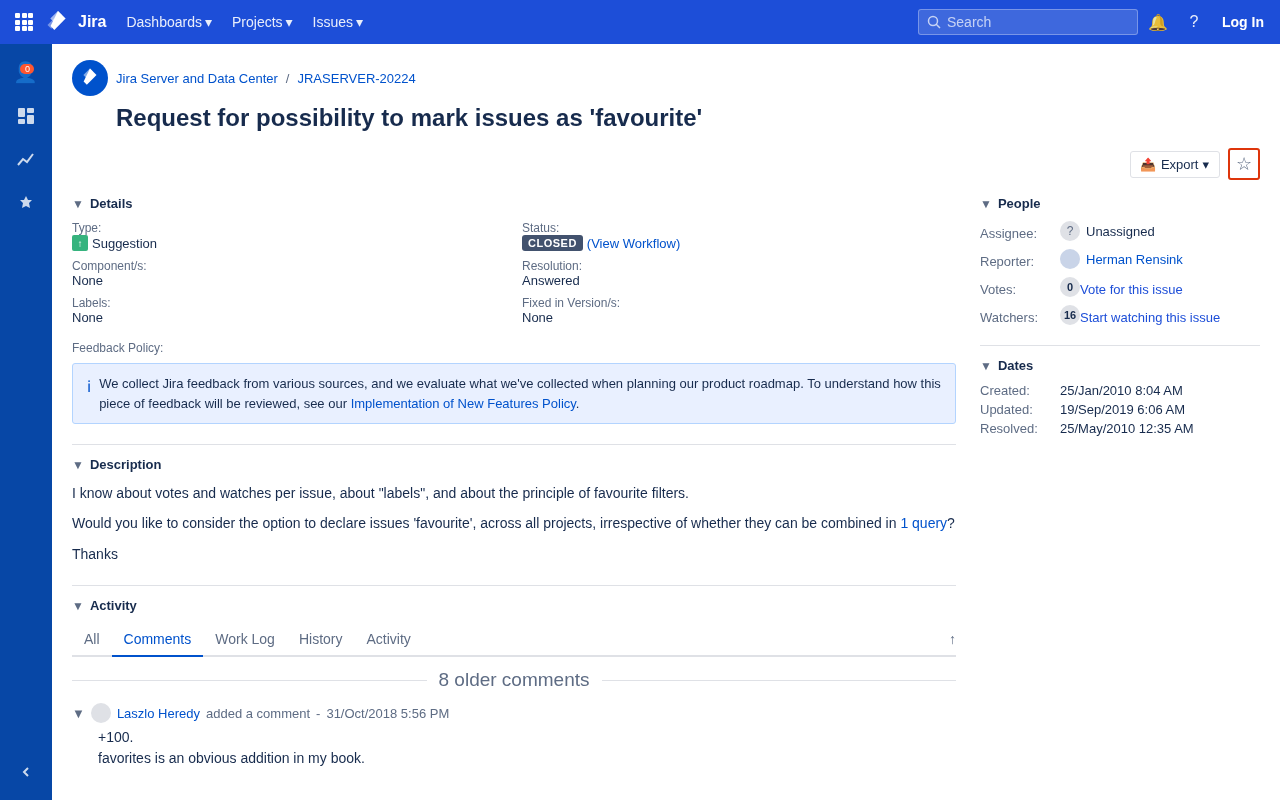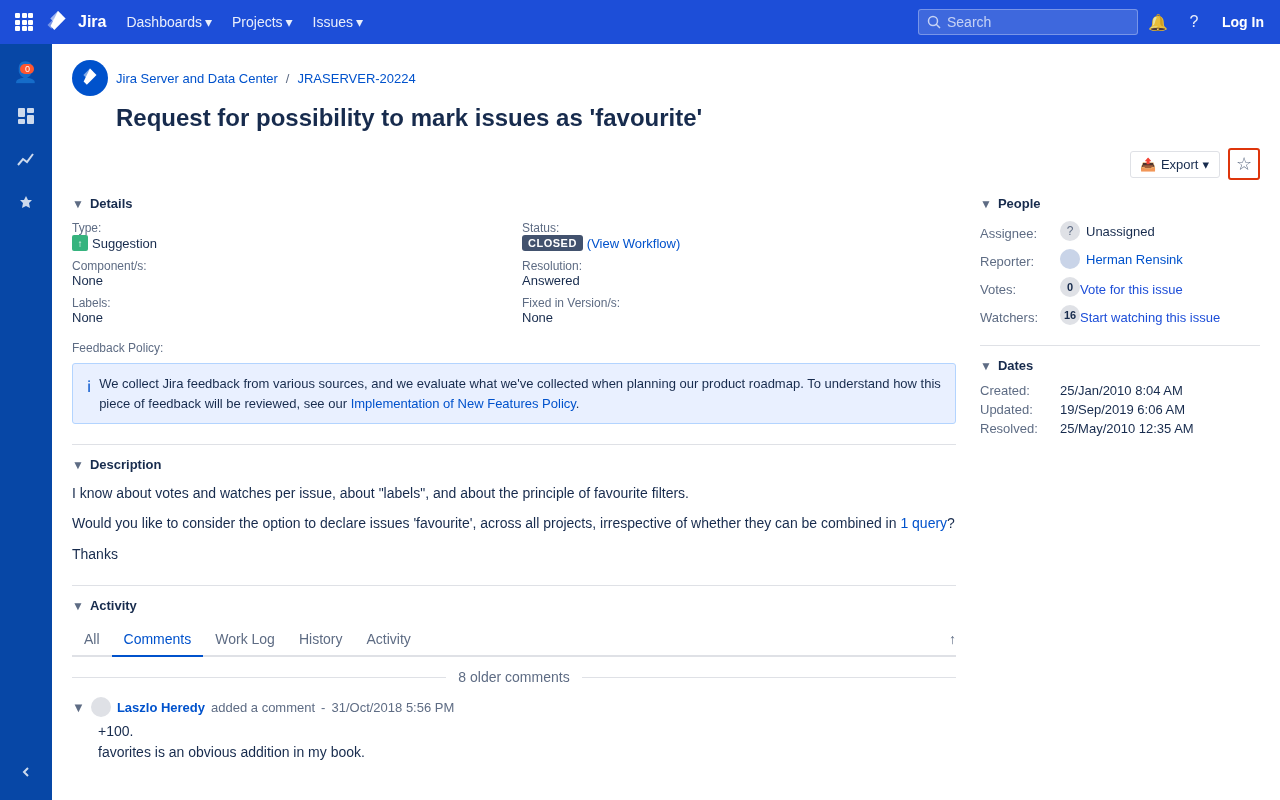--- a/index.html
+++ b/index.html
@@ -224,27 +224,27 @@
     .activity-tabs .tab-up-icon { margin-left: auto; color: #5e6c84; cursor: pointer; font-size: 14px; }
 
     
     .older-comments {
       display: flex;
       align-items: center;
       gap: 0;
       margin-bottom: 12px;
     }
     .older-comments .line { flex: 1; height: 1px; background: #dfe1e6; }
-    .older-comments .text { padding: 0 12px; color: #5e6c84; font-size: 14px; }
+    .older-comments .text { padding: 0 12px; color: #5e6c84; font-size: 19px; }
 
     
     .comment-block { margin-bottom: 12px; }
     .comment-header { display: flex; align-items: center; gap: 6px; margin-bottom: 4px; font-size: 13px; color: #5e6c84; }
     .comment-header .avatar { width: 20px; height: 20px; border-radius: 50%; background: #dfe1e6; }
-    .comment-header .author { color: #0052cc; text-decoration: none; font-weight: 700; }
+    .comment-header .author { color: #0052cc; text-decoration: none; font-weight: 400; }
     .comment-header .collapse-toggle { color: #5e6c84; cursor: pointer; }
     .comment-text { margin-left: 26px; font-size: 14px; color: #172b4d; line-height: 1.5; }
 
     
     .people-row { display: flex; align-items: flex-end; margin-bottom: 8px; }
     .people-label { color: #5e6c84; font-size: 13px; width: 80px; flex-shrink: 0; }
     .people-value { display: flex; align-items: center; gap: 6px; color: #172b4d; font-size: 13px; }
     .people-value a { color: #0052cc; text-decoration: none; }
     .avatar-sm { width: 20px; height: 20px; border-radius: 50%; background: #dfe1e6; display: flex; align-items: center; justify-content: center; font-size: 9px; color: #5e6c84; }
     .avatar-question { background: #dfe1e6; color: #5e6c84; font-size: 12px; }

